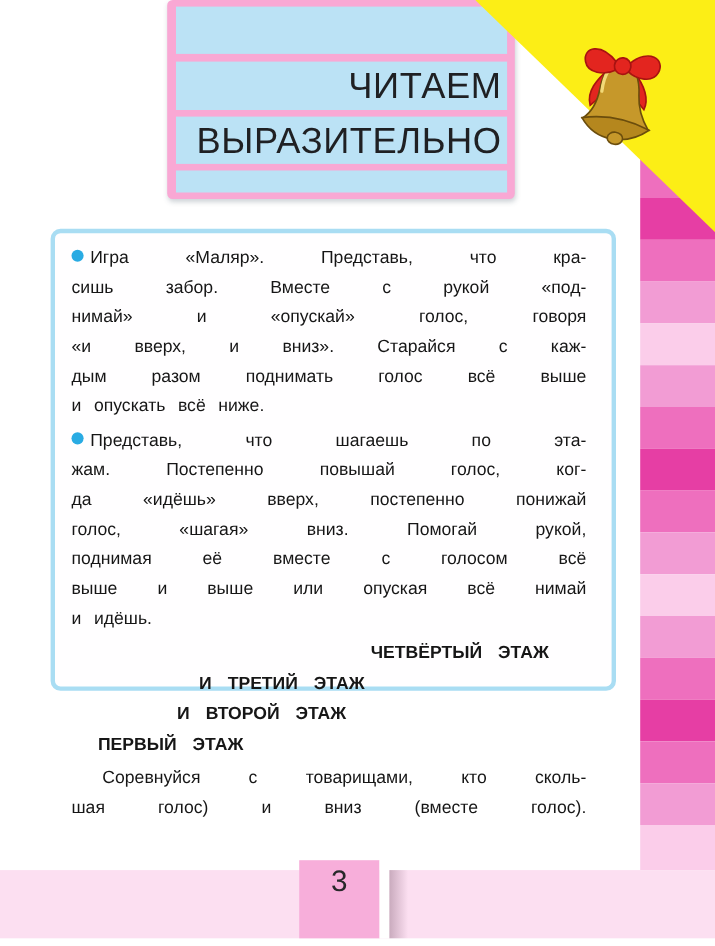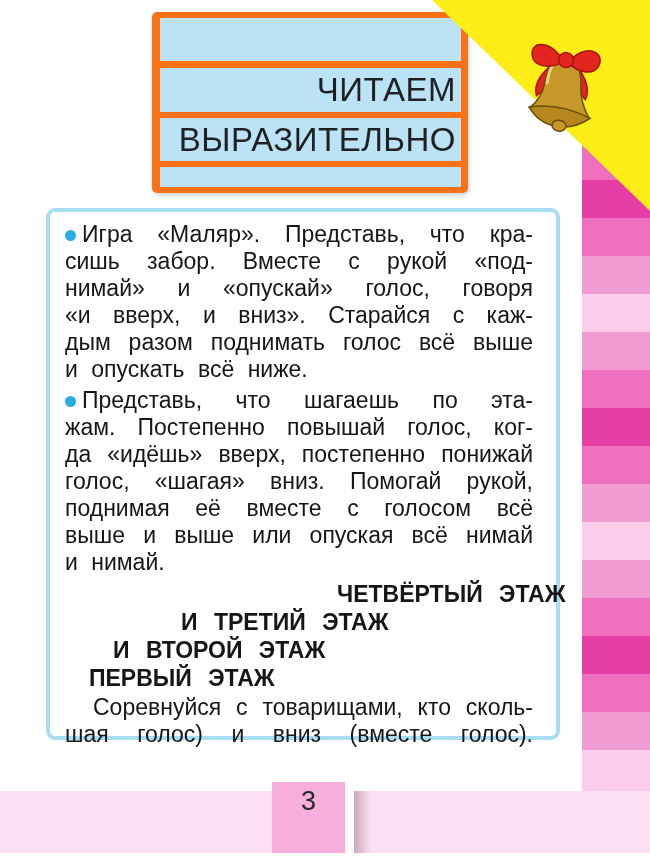--- a/index.html
+++ b/index.html
@@ -3,22 +3,22 @@
 <meta charset="utf-8">
 <style>
   html,body{margin:0;padding:0;}
   body{
     width:650px;height:860px;position:relative;overflow:hidden;
     background:#ffffff;
     font-family:"Liberation Sans","DejaVu Sans",sans-serif;
   }
   
   .header-card{
-    position:absolute;left:152px;top:12px;width:316px;height:181px;
-    background:#f97316;border-radius:5px;
+    position:absolute;left:152px;top:0;width:316px;height:181px;
+    background:#f9a8d4;border-radius:5px;
     box-shadow:1px 2px 5px rgba(60,80,95,.25);
     z-index:2;
   }
   .hstripe{position:absolute;left:8px;width:301px;background:#bbe2f5;}
   .hs1{top:6px;height:43px;}
   .hs2{top:56px;height:44px;}
   .hs3{top:106px;height:43px;}
   .hs4{top:155px;height:20px;}
   .title-line{
     position:absolute;right:12px;color:#1f2023;
@@ -32,37 +32,37 @@
     background:#fcee16;
     clip-path:polygon(0 0,100% 0,100% 100%);
     z-index:5;
   }
   .bell-wrap{position:absolute;left:517px;top:33px;width:94px;height:104px;z-index:6;}
   
   .pink-col{position:absolute;left:582px;top:142px;width:68px;z-index:1;}
   .pstripe{width:68px;}
   
   .content-box{
-    position:absolute;left:46px;top:208px;width:514px;height:532px;
+    position:absolute;left:46px;top:208px;width:514px;height:420px;
     box-sizing:border-box;border:4px solid #a9ddf3;border-radius:9px;
     background:#fffeff;padding:9px 23px 6px 15px;z-index:3;
-    color:#161616;font-size:23px;line-height:27px;
+    color:#161616;font-size:16px;line-height:27px;
   }
   .tline{text-align:justify;text-align-last:justify;word-spacing:4px;}
   .tline.lastline{text-align-last:left;word-spacing:7px;}
   .para{margin:0 0 4px 0;}
   .bullet{
     display:inline-block;width:11px;height:11px;border-radius:50%;
     background:#29abe3;margin-right:6px;transform:translateY(-1px);
   }
   .stair-block{margin:2px 0 2px 0;font-weight:bold;}
   .stair{white-space:nowrap;word-spacing:10px;line-height:28px;}
   .st1{margin-left:272px;}
   .st2{margin-left:116px;}
-  .st3{margin-left:48px;}
+  .st3{margin-left:96px;}
   .st4{margin-left:24px;}
   .indent{text-indent:28px;}
   
   .footer-bar{
     position:absolute;left:0;top:791px;width:650px;height:62px;
     background:#fcdff1;z-index:1;
   }
   .page-tab{
     position:absolute;left:272px;top:782px;width:73px;height:71px;
     background:#f7aeda;z-index:2;text-align:center;
@@ -137,21 +137,21 @@
     <div class="tline">дым разом поднимать голос всё выше</div>
     <div class="tline lastline">и опускать всё ниже.</div>
   </div>
   <div class="para">
     <div class="tline"><span class="bullet"></span><span>Представь, что шагаешь по эта-</span></div>
     <div class="tline">жам. Постепенно повышай голос, ког-</div>
     <div class="tline">да «идёшь» вверх, постепенно понижай</div>
     <div class="tline">голос, «шагая» вниз. Помогай рукой,</div>
     <div class="tline">поднимая её вместе с голосом всё</div>
     <div class="tline">выше и выше или опуская всё нимай</div>
-    <div class="tline lastline">и нимай.</div>
+    <div class="tline lastline">и идёшь.</div>
   </div>
   <div class="stair-block">
     <div class="stair st1">ЧЕТВЁРТЫЙ  ЭТАЖ</div>
     <div class="stair st2">И  ТРЕТИЙ  ЭТАЖ</div>
     <div class="stair st3">И  ВТОРОЙ  ЭТАЖ</div>
     <div class="stair st4">ПЕРВЫЙ  ЭТАЖ</div>
   </div>
   <div class="para">
     <div class="tline indent">Соревнуйся с товарищами, кто сколь-</div>
     <div class="tline">шая голос) и вниз (вместе голос).</div>

